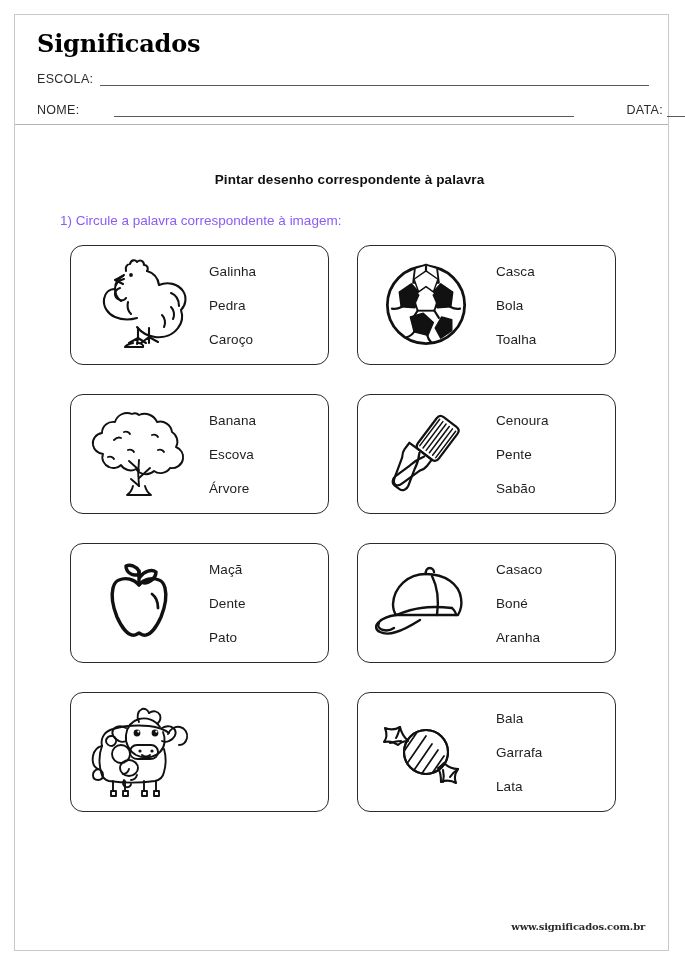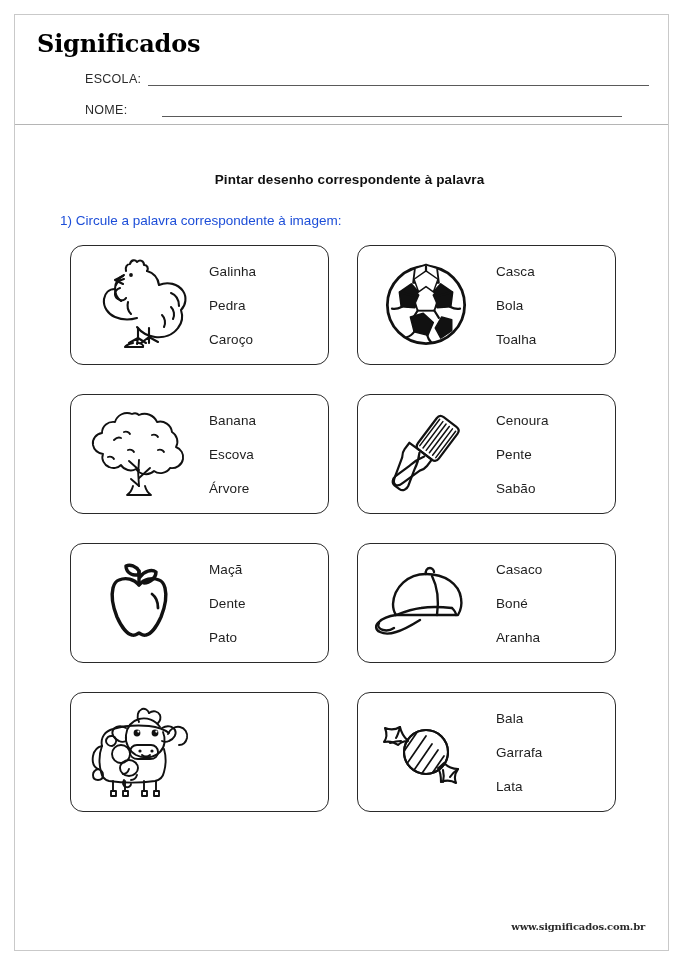--- a/index.html
+++ b/index.html
@@ -52,21 +52,20 @@
     font-size: 12.5px;
     letter-spacing: 0.3px;
     color: #2b2b2b;
   }
   .field-escola { top: 57px; width: 612px; }
   .field-nome   { top: 88px; width: 612px; gap: 28px; }
 
   .field-label {
     white-space: nowrap;
     line-height: 14px;
-    margin-left: 48px;
   }
   .rule {
     flex: 1 1 auto;
     border-bottom: 1px solid #5a5a5a;
     height: 12px;
     margin-left: 7px;
   }
   .rule.short { flex: 0 0 460px; }
 
   .data-group {
@@ -103,21 +102,21 @@
     font-weight: 700;
     letter-spacing: 0.1px;
     color: #111;
   }
 
   .instruction {
     position: absolute;
     top: 88px;
     left: 45px;
     font-size: 13.5px;
-    color: #1d4ed8;
+    color: #8b5cf6;
   }
 
   .grid {
     position: absolute;
     top: 120px;
     left: 55px;
     width: 546px;
     display: grid;
     grid-template-columns: 259px 259px;
     grid-column-gap: 28px;

